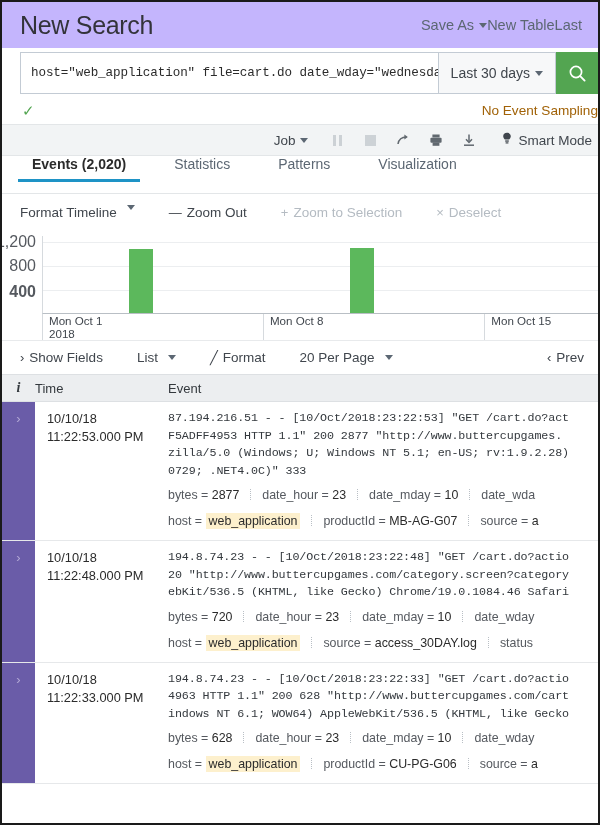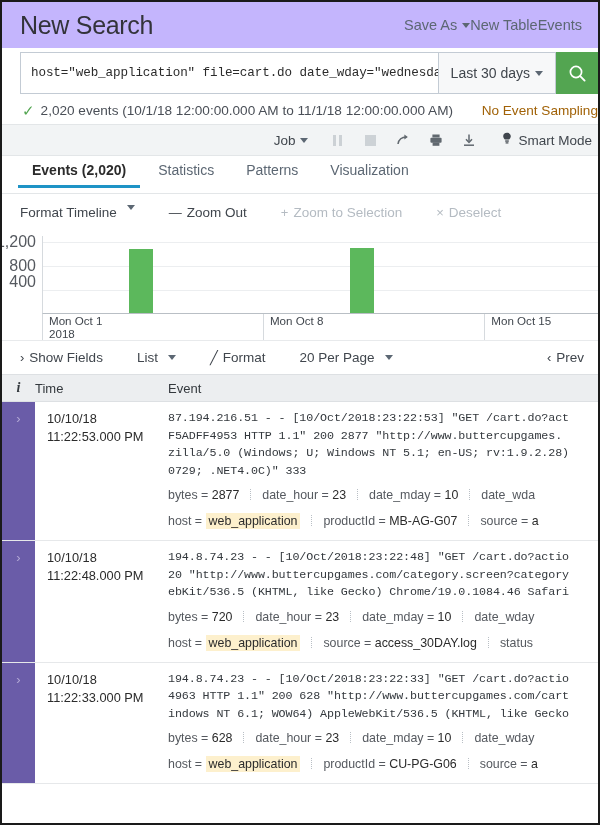--- a/index.html
+++ b/index.html
@@ -159,25 +159,25 @@
   .stop-sq { width: 11px; height: 11px; background: #9aa3ab; }
   .smart-mode {
     display: flex; align-items: center; gap: 6px;
     font-size: 13.5px; color: #40464d; cursor: pointer;
     white-space: nowrap;
   }
 
   
   .tabs {
     display: flex;
-    align-items: center;
+    align-items: flex-start;
     height: 38px;
     border-bottom: 1px solid #e3e6e8;
     padding-left: 14px;
-    gap: 0;
+    gap: 16px;
   }
   .tab {
     padding: 0 16px 9px 16px;
     font-size: 14px;
     color: #5c6773;
     cursor: pointer;
     position: relative;
     white-space: nowrap;
   }
   .tab.active { color: #2b2b2b; font-weight: 700; }
@@ -367,21 +367,21 @@
 
 <div class="app">
 
   <div class="header">
     <div class="page-title">New Search</div>
     <div class="header-actions">
       <div class="header-link">
         <span>Save As</span><span class="caret"></span>
       </div>
       <div class="header-link">New Table</div>
-      <div class="header-link">Events</div>
+      <div class="header-link">Last</div>
     </div>
   </div>
 
   <div class="searchbar-wrap">
     <div class="search-input-box">
       <span class="spl">host="web_application" file=cart.do date_wday="wednesday"</span>
     </div>
     <div class="time-picker">
       <span>Last 30 days</span>
         <span class="caret"></span>
@@ -391,21 +391,20 @@
         <svg width="19" height="19" viewBox="0 0 19 19">
             <circle cx="8" cy="8" r="5.6" fill="none" stroke="#fff" stroke-width="1.7"></circle>
             <line x1="12.2" y1="12.2" x2="16.6" y2="16.6" stroke="#fff" stroke-width="1.9" stroke-linecap="round"></line>
           </svg>
       </span>
     </div>
   </div>
 
   <div class="status-line">
     <span class="check">✓</span>
-    <span>2,020 events (10/1/18 12:00:00.000 AM to 11/1/18 12:00:00.000 AM)</span>
     <span class="status-right">No Event Sampling</span>
   </div>
 
   <div class="job-bar">
     <div class="spacer"></div>
     <div class="job-menu">
       <span>Job</span><span class="caret"></span>
     </div>
     <div class="job-icons">
       <div class="jicon disabled">
@@ -471,21 +470,21 @@
       <span>Zoom to Selection</span>
     </div>
     <div class="tlc muted">
       <span class="sym">×</span>
       <span>Deselect</span>
     </div>
   </div>
 
   <div class="timeline">
     <div class="ylab-host" id="ylabs">
-        <div style="top: 46px;">400</div>
+        <div style="top: 56px; font-weight: bold;">400</div>
         <div style="top: 30px;">800</div>
         <div style="top: 6px;">1,200</div>
       </div>
     <div class="chart-area" id="chartArea">
         <div class="gridline" style="top: 54px;"></div>
         <div class="gridline" style="top: 30px;"></div>
         <div class="gridline" style="top: 6px;"></div>
         <div class="bar" style="height: 64.2px; left: 86.025px;"></div>
         <div class="bar" style="height: 65.4px; left: 306.915px;"></div>
       </div>

